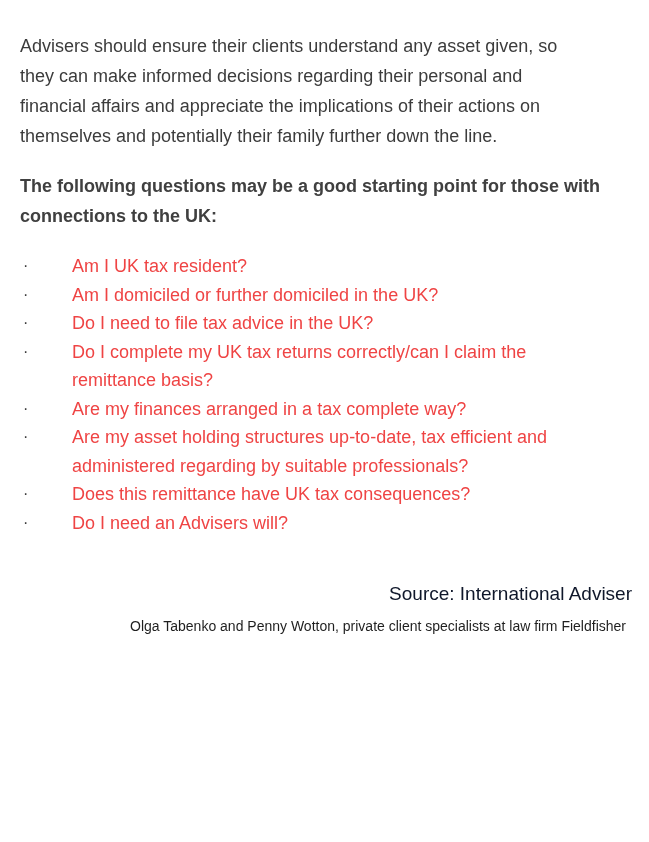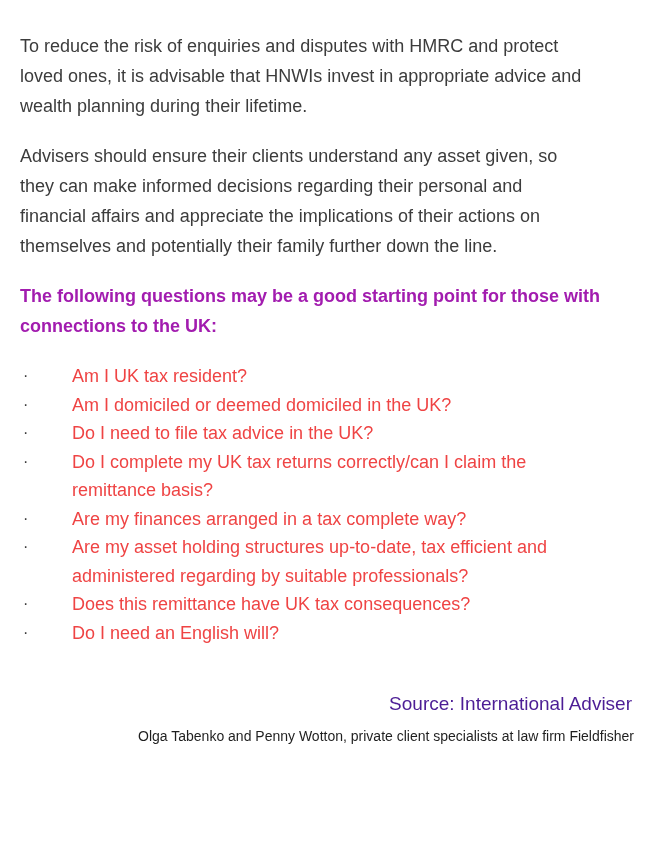--- a/index.html
+++ b/index.html
@@ -24,21 +24,21 @@
       line-height: 30px;
       white-space: pre-line;
       color: #3c3c3c;
     }
     .lead-heading {
       margin: 0 0 21px 0;
       font-size: 18px;
       line-height: 30px;
       font-weight: bold;
       white-space: pre-line;
-      color: #a21caf;
+      color: #404040;
     }
     .question-list {
       margin: 0;
       padding: 0;
       list-style: none;
     }
     .bullet-row {
       display: flex;
       align-items: flex-start;
       font-size: 18px;
@@ -57,55 +57,52 @@
       white-space: pre-line;
       color: #ef4444;
     }
     .footer {
       margin-top: 42px;
       text-align: right;
     }
     .source-line {
       font-size: 19px;
       line-height: 30px;
-      color: #4c1d95;
+      color: #0f172a;
       margin: 0 2px 0 0;
     }
     .attribution-line {
       font-size: 14px;
       line-height: 20px;
       color: #1f1f1f;
-      margin: 7px 0 0 0;
+      margin: 7px 8px 0 0;
     }
   </style>
 </head>
 <body>
 
 <div class="page">
 
-  <p class="para">To reduce the risk of enquiries and disputes with HMRC and protect
-loved ones, it is advisable that HNWIs invest in appropriate advice and
-wealth planning during their lifetime.</p>
 
   <p class="para">Advisers should ensure their clients understand any asset given, so
 they can make informed decisions regarding their personal and
 financial affairs and appreciate the implications of their actions on
 themselves and potentially their family further down the line.</p>
 
   <p class="lead-heading">The following questions may be a good starting point for those with
 connections to the UK:</p>
 
   <ul class="question-list">
     <li class="bullet-row">
       <span class="bullet-marker">·</span>
       <span class="bullet-text">Am I UK tax resident?</span>
     </li>
     <li class="bullet-row">
       <span class="bullet-marker">·</span>
-      <span class="bullet-text">Am I domiciled or deemed domiciled in the UK?</span>
+      <span class="bullet-text">Am I domiciled or further domiciled in the UK?</span>
     </li>
     <li class="bullet-row">
       <span class="bullet-marker">·</span>
       <span class="bullet-text">Do I need to file tax advice in the UK?</span>
     </li>
     <li class="bullet-row">
       <span class="bullet-marker">·</span>
       <span class="bullet-text">Do I complete my UK tax returns correctly/can I claim the
 remittance basis?</span>
     </li>
@@ -117,21 +114,21 @@
       <span class="bullet-marker">·</span>
       <span class="bullet-text">Are my asset holding structures up-to-date, tax efficient and
 administered regarding by suitable professionals?</span>
     </li>
     <li class="bullet-row">
       <span class="bullet-marker">·</span>
       <span class="bullet-text">Does this remittance have UK tax consequences?</span>
     </li>
     <li class="bullet-row">
       <span class="bullet-marker">·</span>
-      <span class="bullet-text">Do I need an English will?</span>
+      <span class="bullet-text">Do I need an Advisers will?</span>
     </li>
   </ul>
 
   <div class="footer">
     <p class="source-line">Source: International Adviser</p>
     <p class="attribution-line">Olga Tabenko and Penny Wotton, private client specialists at law firm Fieldfisher</p>
   </div>
 
 </div>
 

